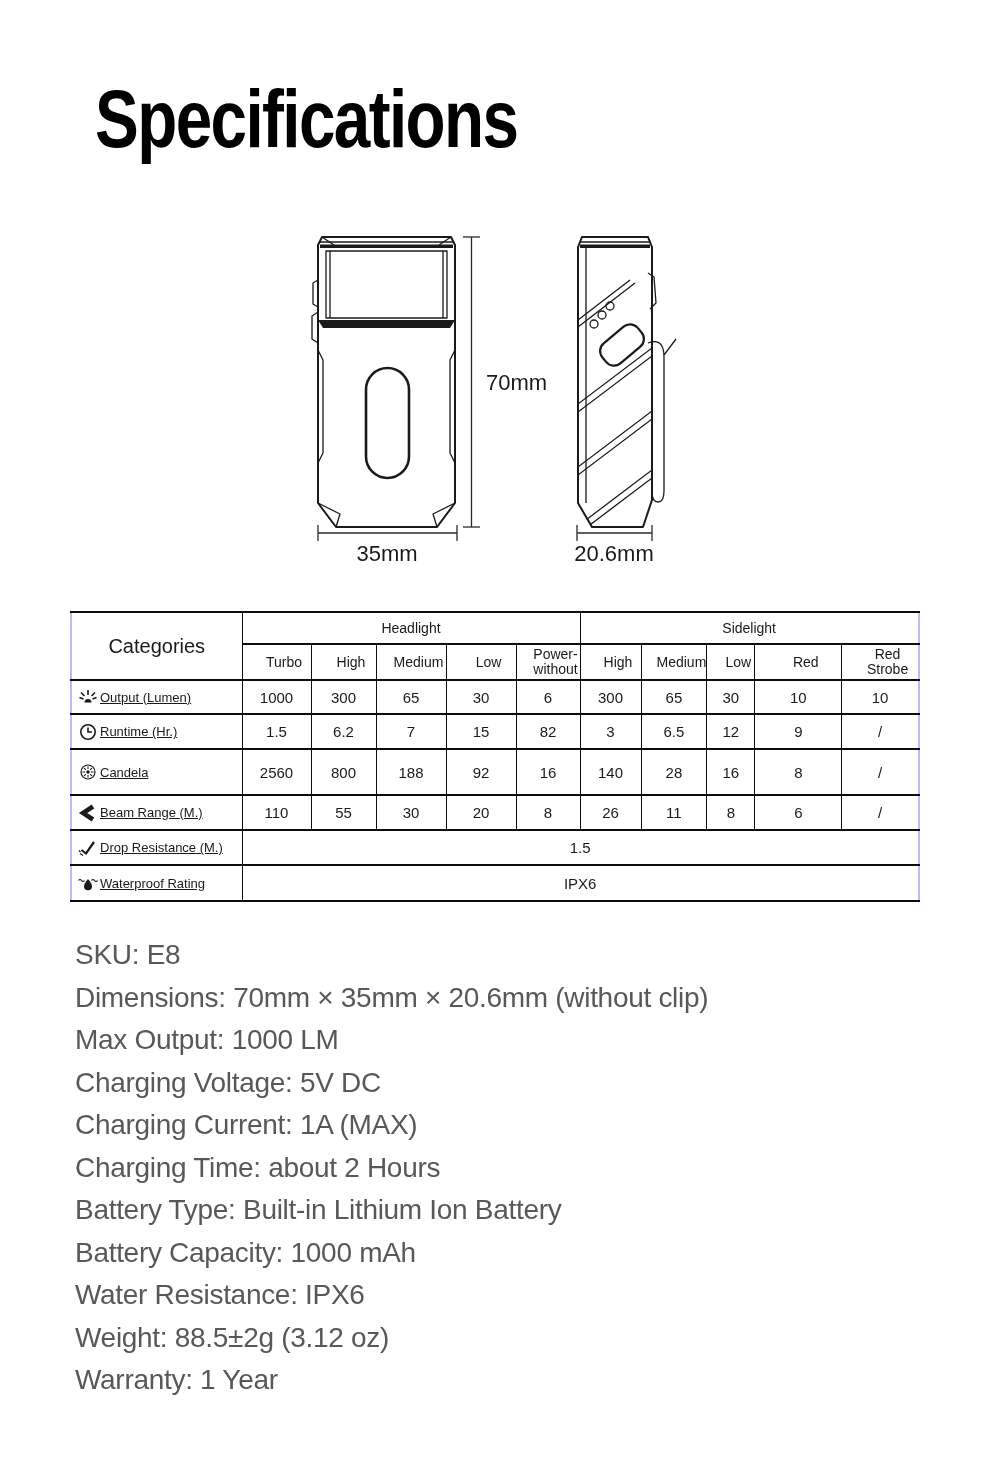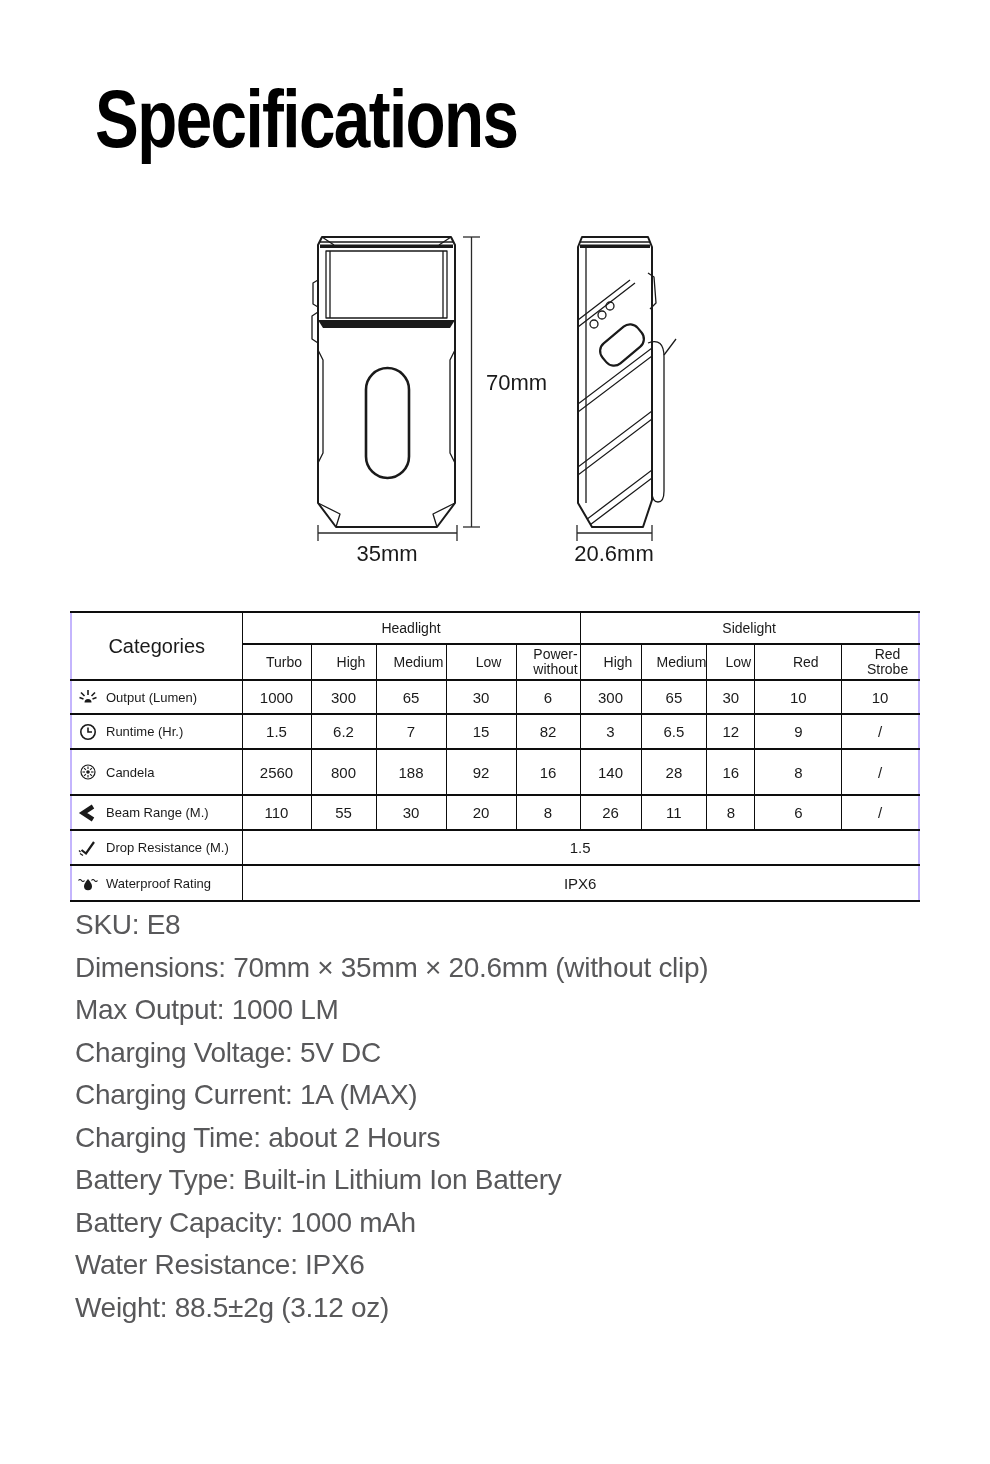--- a/index.html
+++ b/index.html
@@ -25,26 +25,26 @@
     border-left:1px solid #0d0d0d; border-right:1px solid #0d0d0d;
     border-top:2px solid #0d0d0d; border-bottom:2px solid #0d0d0d;
     padding:0; text-align:center; vertical-align:middle; font-weight:normal;
     overflow:hidden;
   }
   .spec-table .cat  { font-size:20px; }
   .spec-table .group{ font-size:14px; }
   .spec-table .colhead { font-size:14px; }
   .spec-table .colhead span { display:block; line-height:15px;margin-left:15px; }
   .spec-table td.val { font-size:15px; }
-  .rowlabel-inner { display:flex; align-items:center; gap:8px; padding-left:6px; text-align:right; }
+  .rowlabel-inner { display:flex; align-items:center; gap:2px; padding-left:6px; text-align:right;text-decoration:underline; }
   .rowlabel-inner .ric { flex:0 0 auto; width:20px; height:20px; }
   .rowlabel-inner span { font-size:13px; white-space:nowrap; }
 
   .specs {
-    position:absolute; left:75px; top:904px;
+    position:absolute; left:75px; top:934px;
     font-size:28px; line-height:42.5px; color:#58585a; letter-spacing:-0.3px;
   }
   .specs div { white-space:nowrap; }
   svg .ln  { fill:none; stroke:#1a1a1a; stroke-width:2; stroke-linejoin:round; }
   svg .ln1 { fill:none; stroke:#1a1a1a; stroke-width:1.3; stroke-linejoin:round; }
   svg .dim { fill:none; stroke:#2a2a2a; stroke-width:1.3; }
   svg .dk  { fill:#1a1a1a; stroke:none; }
 </style>
 </head>
 <body>
@@ -324,15 +324,16 @@
     <div>SKU: E8</div>
     <div>Dimensions: 70mm × 35mm × 20.6mm (without clip)</div>
     <div>Max Output: 1000 LM</div>
     <div>Charging Voltage: 5V DC</div>
     <div>Charging Current: 1A (MAX)</div>
     <div>Charging Time: about 2 Hours</div>
     <div>Battery Type: Built-in Lithium Ion Battery</div>
     <div>Battery Capacity: 1000 mAh</div>
     <div>Water Resistance: IPX6</div>
     <div>Weight: 88.5±2g (3.12 oz)</div>
+    <div>Warranty: 1 Year</div>
   </div>
 
 </div>
 
 </body></html>

